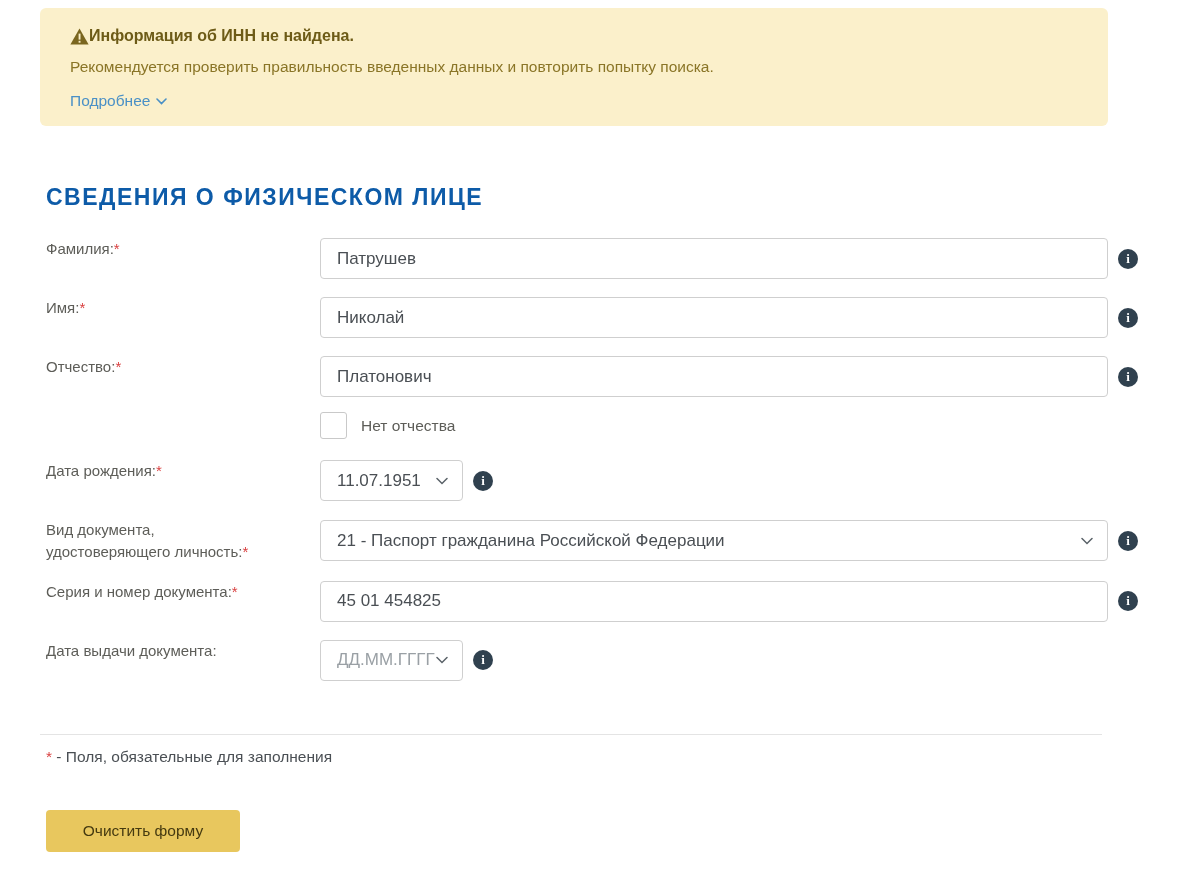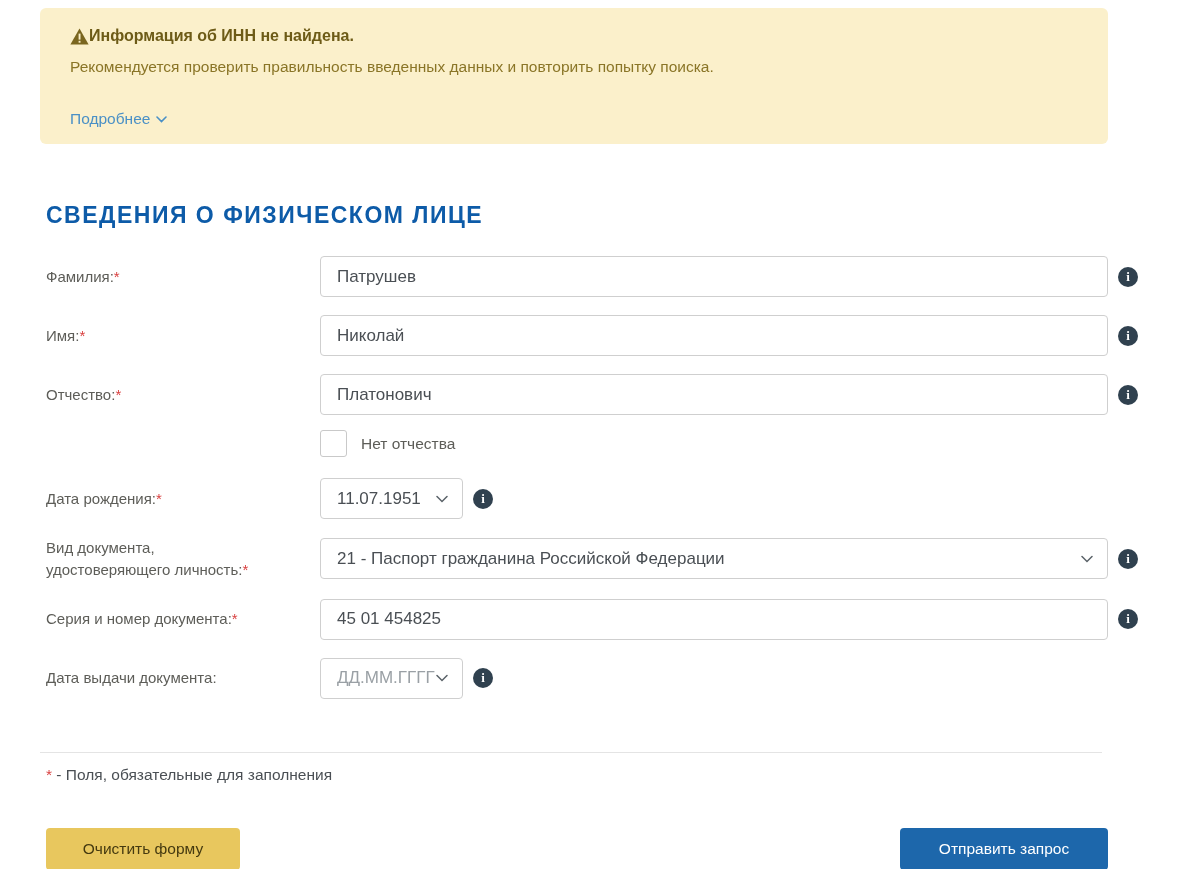--- a/index.html
+++ b/index.html
@@ -5,32 +5,32 @@
   * { margin:0; padding:0; box-sizing:border-box; }
   html,body { background:#ffffff; width:1200px; height:869px; overflow:hidden;
     font-family:"Liberation Sans","DejaVu Sans",sans-serif; }
 
   
   .banner { margin:8px 40px 0 40px; width:1068px; min-height:110px;
     background:#fbf0cb; border-radius:6px; padding:19px 30px 16px 30px; }
   .banner-title-row { display:flex; align-items:center; margin-bottom:13px; }
   .warn-icon svg { display:block; }
   .banner-title { font-size:16px; font-weight:bold; color:#6d5b17; }
-  .banner-msg { font-size:15.5px; color:#8a7527; margin-bottom:22px; }
+  .banner-msg { font-size:15.5px; color:#8a7527; margin-bottom:4px; }
   .banner-link { display:inline-flex; align-items:center; gap:6px; font-size:15.5px;
     color:#4a90c6; cursor:pointer; text-decoration:none;margin-top:12px; }
 
   
   .content { padding:0 92px 0 46px; }
   .section-title { margin-top:57px; font-size:23px; font-weight:bold; color:#0d5ba8;
     letter-spacing:1.5px; transform:scaleY(1.05); transform-origin:left top; }
 
   
   .form { margin-top:28px; }
-  .row { display:flex; align-items:center; margin-bottom:18px; min-height:41px; }
+  .row { display:flex; margin-bottom:18px; min-height:41px; }
   .lbl { width:274px; flex-shrink:0; font-size:15px; color:#5d5d58; line-height:1.45; }
   .req { color:#d94040; }
   .ctl-wrap { display:flex; align-items:center; gap:10px; flex-grow:1; }
 
   input.txt { width:788px; height:41px; border:1px solid #cfcfcf; border-radius:4px;
     padding:16px 16px; font-size:17px; color:#4a4f54; outline:none;
     font-family:"Liberation Sans","DejaVu Sans",sans-serif; background:#fff; }
 
   .select { height:41px; border:1px solid #cfcfcf; border-radius:4px; background:#fff;
     display:flex; align-items:center; justify-content:space-between;
@@ -176,15 +176,14 @@
   </div>
 
   <div class="divider"></div>
   <div class="req-note">
     <span class="req">*</span>
     <span>- Поля, обязательные для заполнения</span>
   </div>
 
   <div class="btn-row">
     <button class="btn btn-clear">Очистить форму</button>
-    <button class="btn btn-submit">Отправить запрос</button>
   </div>
 </div>
 
 </body></html>

